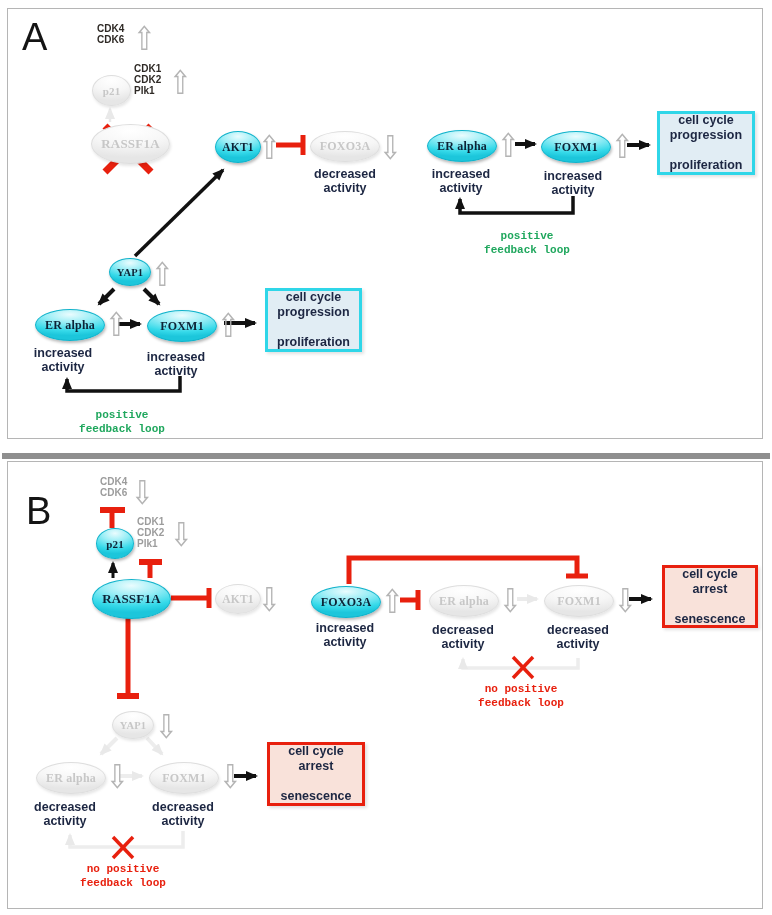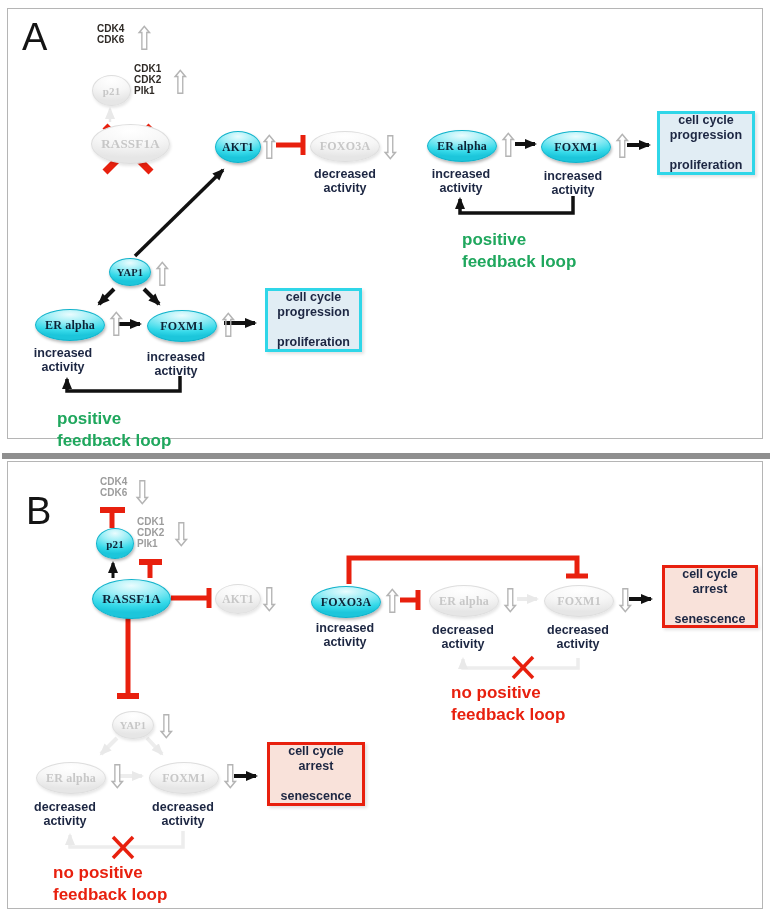--- a/index.html
+++ b/index.html
@@ -22,21 +22,21 @@
   .status{position:absolute;font-weight:bold;font-size:12.5px;line-height:1.15;color:#1c2642;
           text-align:center;}
   .cdk{position:absolute;font-weight:bold;font-size:10px;line-height:1.08;}
   .cdk.dark{color:#2f2a26;}
   .cdk.gray{color:#9c9c9c;}
   .outcome{position:absolute;display:flex;align-items:center;justify-content:center;text-align:center;
            font-weight:bold;font-size:12.5px;line-height:1.2;color:#1c2642;box-sizing:border-box;
            box-shadow:2px 2px 3px rgba(0,0,0,.12);}
   .outcome.cyan-box{border:3px solid #2fd6e8;background:#e1edf4;}
   .outcome.red-box{border:3px solid #e8200e;background:#f9e2da;}
-  .fb{position:absolute;font-weight:bold;font-size:17px;line-height:1.3;text-align:left;}
+  .fb{position:absolute;font-weight:bold;font-size:11px;line-height:1.3;text-align:center;font-family:Liberation Mono, monospace;}
   .fb.green{color:#1fa75d;}
   .fb.red{color:#e8200e;}
   svg.connectors{position:absolute;left:0;top:0;width:100%;height:100%;pointer-events:none;}
 </style>
 </head>
 <body>
 
 <div id="canvas">
 
   <div id="panel-a" class="panel">

